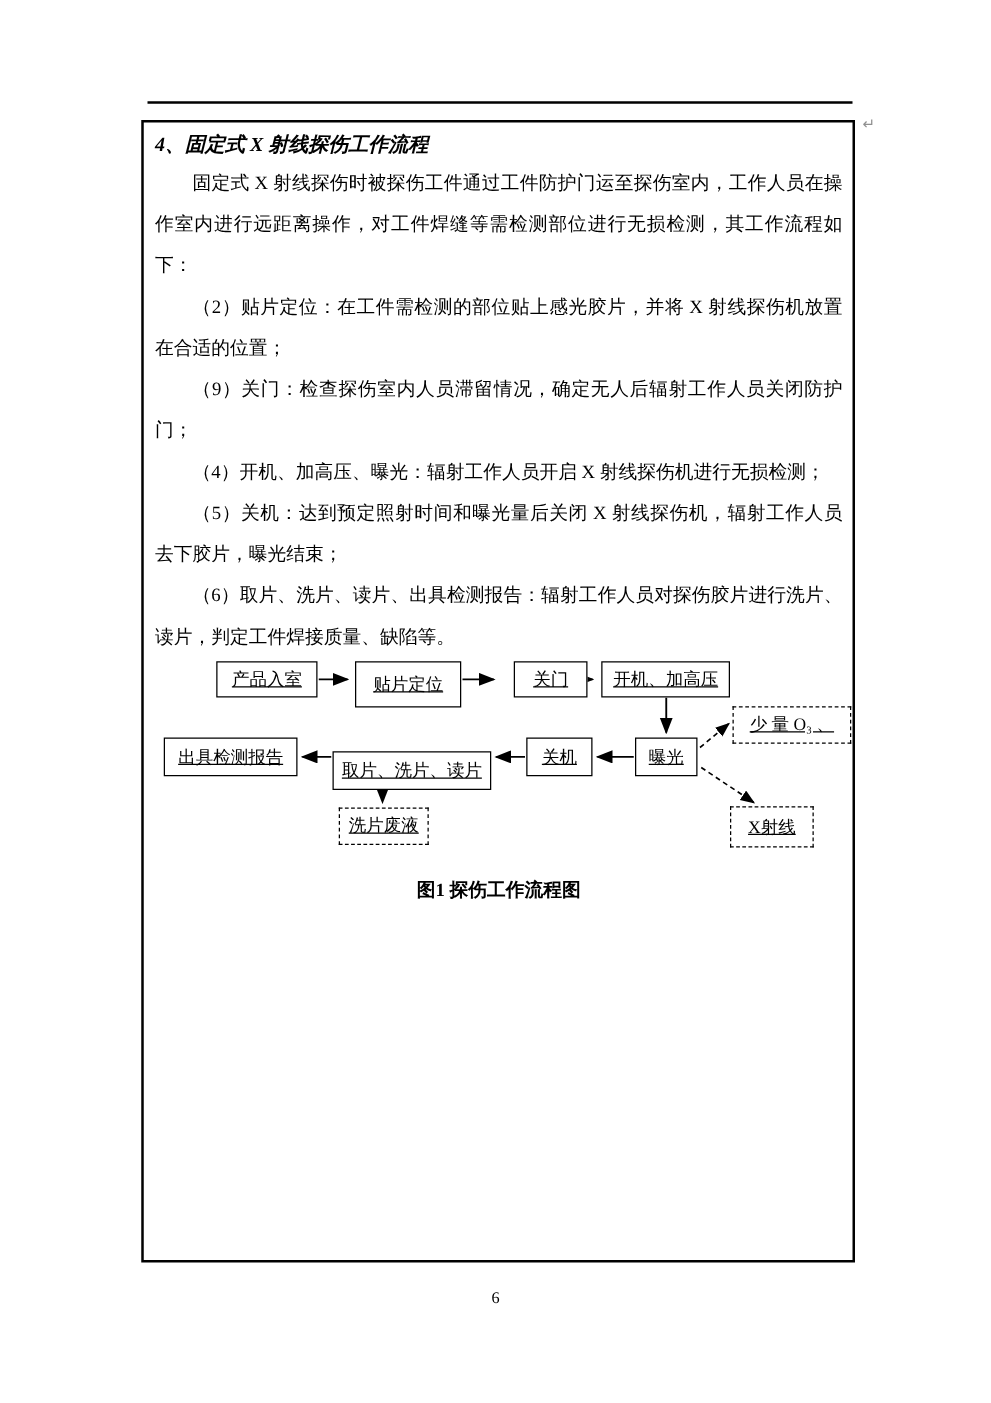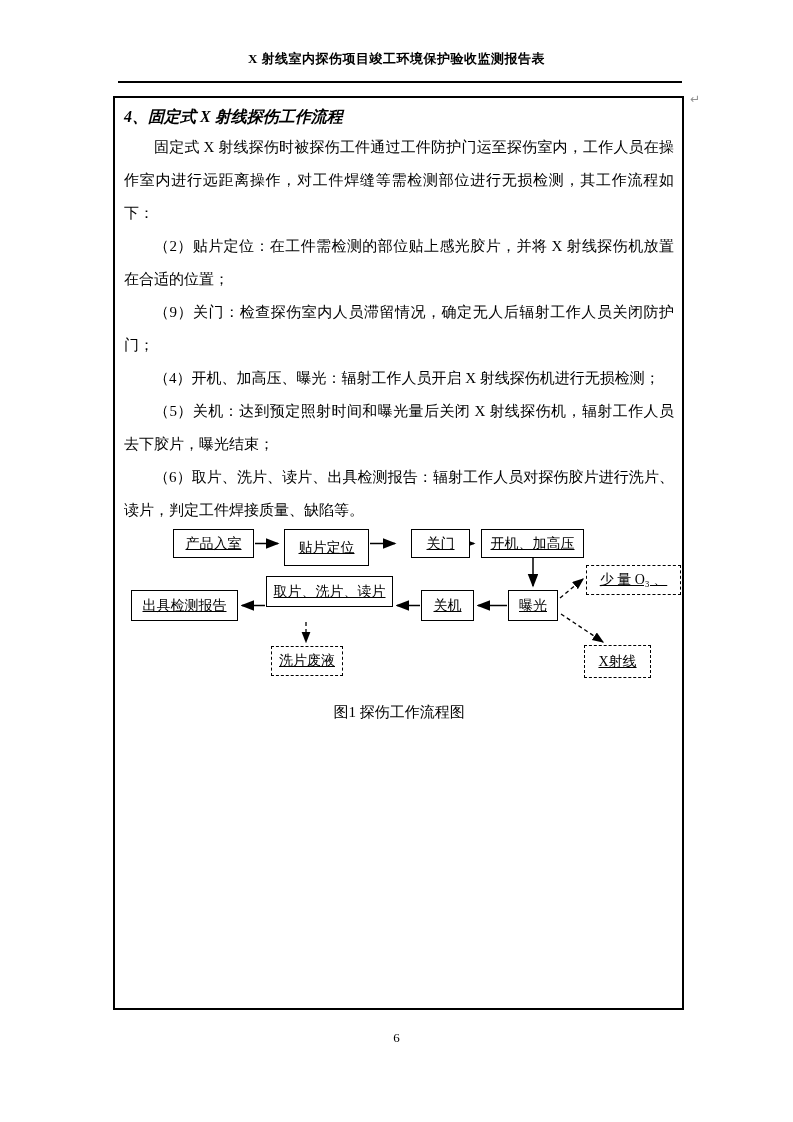--- a/index.html
+++ b/index.html
@@ -47,34 +47,33 @@
   .flow-node {
     position:absolute;
     border:1.5px solid #000;
     background:#fff;
     display:flex; align-items:center; justify-content:center;
     font-size:14px; white-space:nowrap;text-decoration:underline;
   }
   .flow-node.dashed { border:1.5px dashed #000; }
   .flow-arrows { position:absolute; left:0; top:0; }
   .fig-caption {
-    text-align:center; font-weight:normal; font-size:15px;
+    text-align:center; font-weight:bold; font-size:15px;
     margin-top:18px;
   }
   .page-number {
     position:absolute; top:1030px; left:0; width:100%;
     text-align:center; font-size:13px;
   }
 </style>
 </head>
 <body>
 
 <div class="page">
 
-  <div class="doc-header-title">X 射线室内探伤项目竣工环境保护验收监测报告表</div>
   <div class="doc-header-rule"></div>
   <div class="para-mark">↵</div>
 
   <div class="content-box">
 
     <div class="section-heading">4、固定式 X 射线探伤工作流程</div>
 
     <p class="body-par">固定式 X 射线探伤时被探伤工件通过工件防护门运至探伤室内，工作人员在操作室内进行远距离操作，对工件焊缝等需检测部位进行无损检测，其工作流程如下：</p>
     <p class="body-par">（2）贴片定位：在工件需检测的部位贴上感光胶片，并将 X 射线探伤机放置在合适的位置；</p>
     <p class="body-par">（9）关门：检查探伤室内人员滞留情况，确定无人后辐射工作人员关闭防护门；</p>
@@ -111,21 +110,21 @@
       <div class="flow-node" style="left:287px; top:0; width:59px; height:29px;">
         <span>关门</span>
       </div>
       <div class="flow-node" style="left:357px; top:0; width:103px; height:29px;">
         <span>开机、加高压</span>
       </div>
 
       <div class="flow-node" style="left:7px; top:61px; width:107px; height:31px;">
         <span>出具检测报告</span>
       </div>
-      <div class="flow-node" style="left:142px; top:47px; width:127px; height:31px;">
+      <div class="flow-node" style="left:142px; top:72px; width:127px; height:31px;">
         <span>取片、洗片、读片</span>
       </div>
       <div class="flow-node" style="left:297px; top:61px; width:53px; height:31px;">
         <span>关机</span>
       </div>
       <div class="flow-node" style="left:384px; top:61px; width:50px; height:31px;text-align:right;">
         <span>曝光</span>
       </div>
 
       <div class="flow-node dashed" style="left:462px; top:36px; width:95px; height:30px;">

